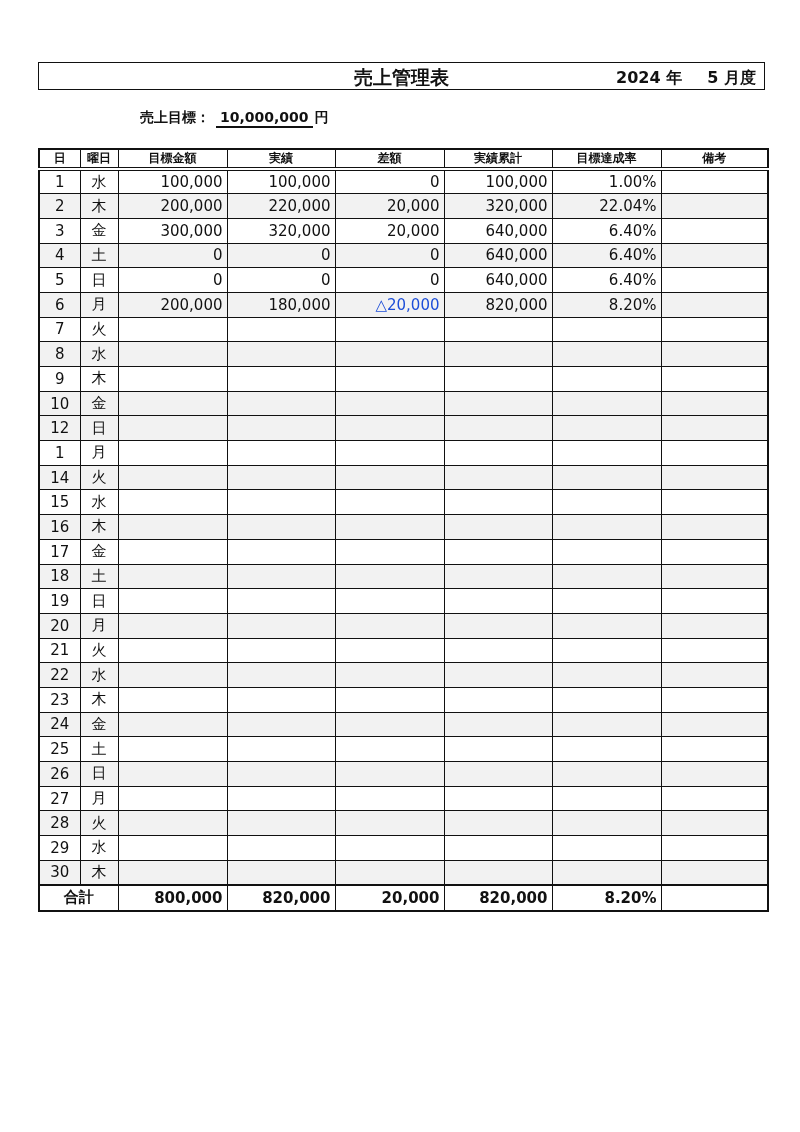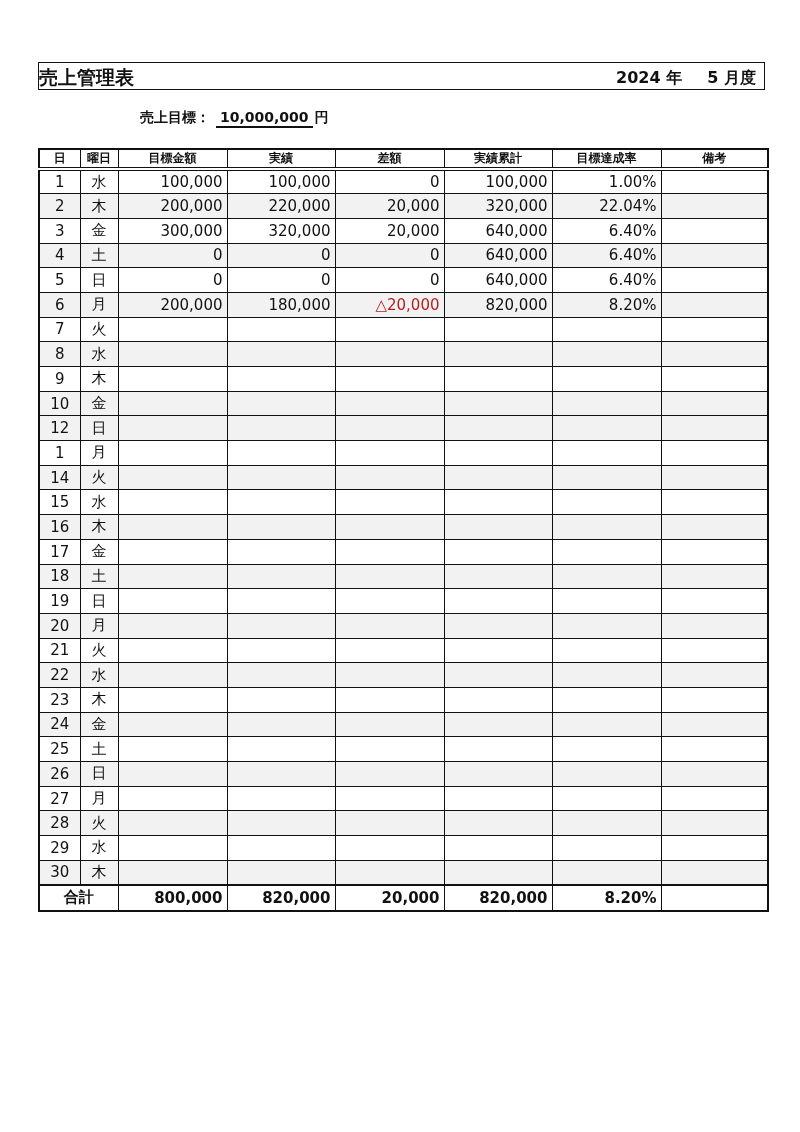--- a/index.html
+++ b/index.html
@@ -2,21 +2,21 @@
 <html><head>
 <meta charset="utf-8">
 <style>
   html, body { margin: 0; padding: 0; background: #ffffff; }
   body { width: 800px; height: 1132px; position: relative; font-family: "DejaVu Sans", "Liberation Sans", sans-serif; color: #111; }
   .title-box {
     position: absolute; left: 38px; top: 62px; width: 727px; height: 28px;
     border: 1.5px solid #111; box-sizing: border-box;
   }
   .title {
-    position: absolute; left: 0; right: 0; top: 2px; 
+    position: absolute; left: 0; right: 0; top: 2px; text-align: center;
     font-size: 19px; font-weight: bold; letter-spacing: 0px;
   }
   .period {
     position: absolute; right: 8px; top: 5px; font-size: 16px; font-weight: bold;
   }
   .period span { display: inline-block; }
   .period .gap { width: 14px; }
   .target {
     position: absolute; left: 140px; top: 109px; font-size: 14px; font-weight: bold;
   }
@@ -134,21 +134,21 @@
         <td class="r">0</td>
         <td class="r">640,000</td>
         <td class="r">6.40%</td>
         <td></td>
       </tr>
       <tr class="stripe">
         <td class="c">6</td>
         <td class="c">月</td>
         <td class="r">200,000</td>
         <td class="r">180,000</td>
-        <td class="r neg" style="color: #b91c1c;">△20,000</td>
+        <td class="r neg" style="color: #1d4ed8;">△20,000</td>
         <td class="r">820,000</td>
         <td class="r">8.20%</td>
         <td></td>
       </tr>
       <tr>
         <td class="c">7</td>
         <td class="c">火</td>
         <td class="r"></td>
         <td class="r"></td>
         <td class="r"></td>

